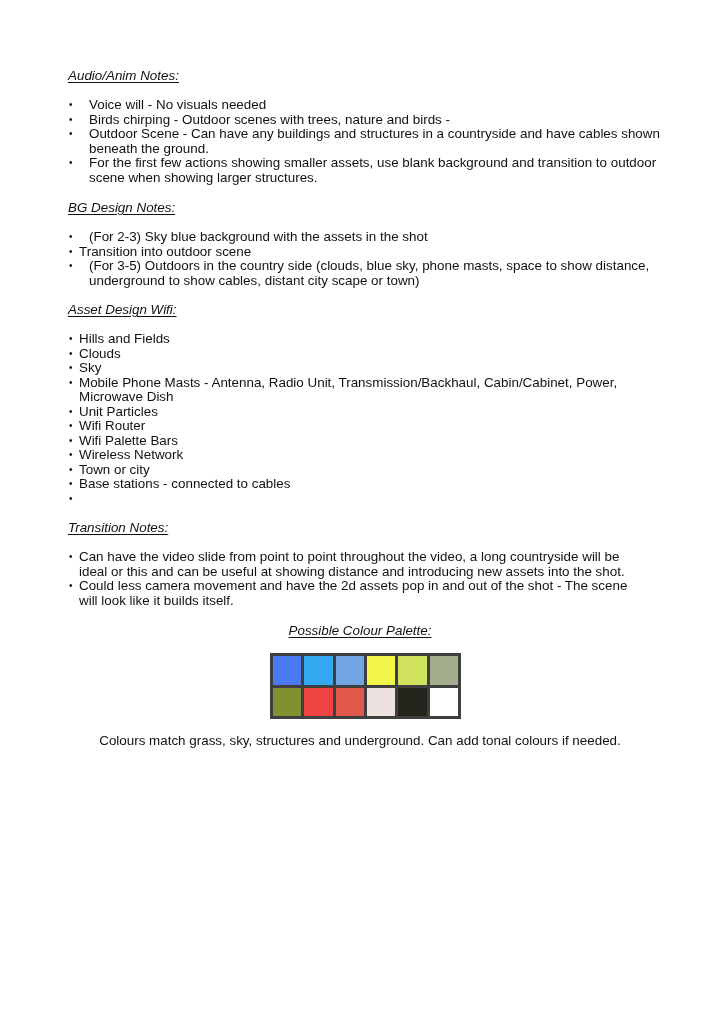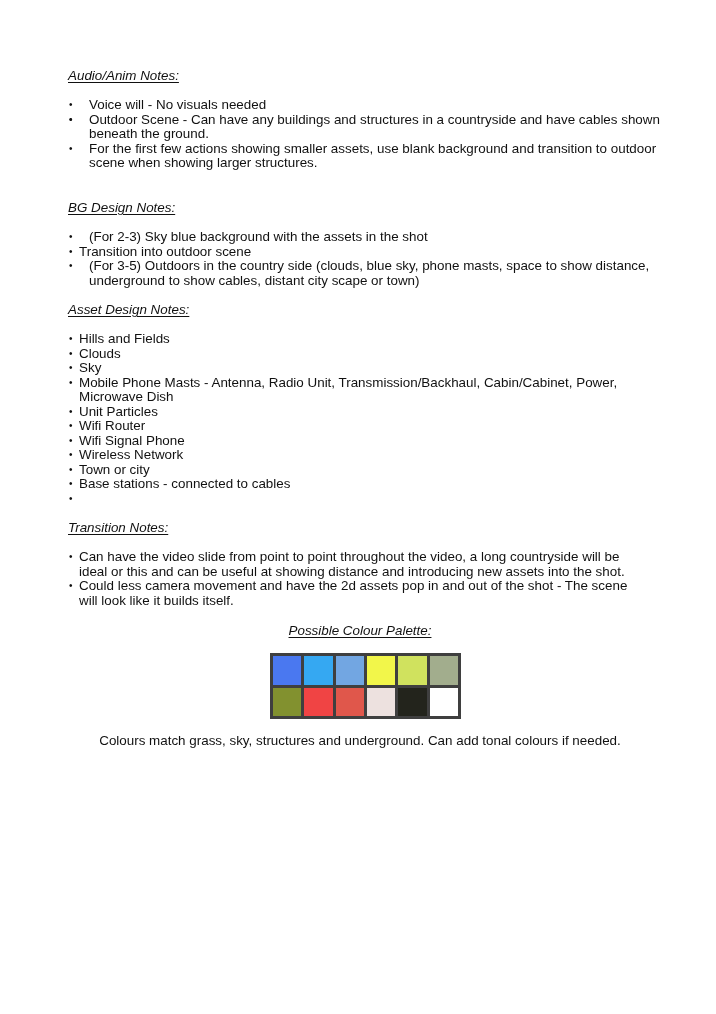--- a/index.html
+++ b/index.html
@@ -101,20 +101,21 @@
 <div class="page">
 
   <div class="heading" style="top:69px;">Audio/Anim Notes:</div>
   <ul class="list" style="left:68px; top:98px;">
     <li class="wide">
       <span class="bullet">•</span>
       <span>Voice will - No visuals needed</span>
     </li>
     <li class="wide">
       <span class="bullet">•</span>
+      <span>Birds chirping - Outdoor scenes with trees, nature and birds -</span>
     </li>
     <li class="wide">
       <span class="bullet">•</span>
       <span>Outdoor Scene - Can have any buildings and structures in a countryside and have cables shown beneath the ground.</span>
     </li>
     <li class="wide">
       <span class="bullet">•</span>
       <span>For the first few actions showing smaller assets, use blank background and transition to outdoor scene when showing larger structures.</span>
     </li>
   </ul>
@@ -128,21 +129,21 @@
     <li class="narrow">
       <span class="bullet">•</span>
       <span>Transition into outdoor scene</span>
     </li>
     <li class="wide">
       <span class="bullet">•</span>
       <span>(For 3-5) Outdoors in the country side (clouds, blue sky, phone masts, space to show distance, underground to show cables, distant city scape or town)</span>
     </li>
   </ul>
 
-  <div class="heading" style="top:303px;">Asset Design Notes:</div>
+  <div class="heading" style="top:303px;">Asset Design Wifi:</div>
   <ul class="list" style="left:68px; top:332px;">
     <li class="narrow">
       <span class="bullet">•</span>
       <span>Hills and Fields</span>
     </li>
     <li class="narrow">
       <span class="bullet">•</span>
       <span>Clouds</span>
     </li>
     <li class="narrow">
@@ -156,21 +157,21 @@
     <li class="narrow">
       <span class="bullet">•</span>
       <span>Unit Particles</span>
     </li>
     <li class="narrow">
       <span class="bullet">•</span>
       <span>Wifi Router</span>
     </li>
     <li class="narrow">
       <span class="bullet">•</span>
-      <span>Wifi Signal Phone</span>
+      <span>Wifi Palette Bars</span>
     </li>
     <li class="narrow">
       <span class="bullet">•</span>
       <span>Wireless Network</span>
     </li>
     <li class="narrow">
       <span class="bullet">•</span>
       <span>Town or city</span>
     </li>
     <li class="narrow">

